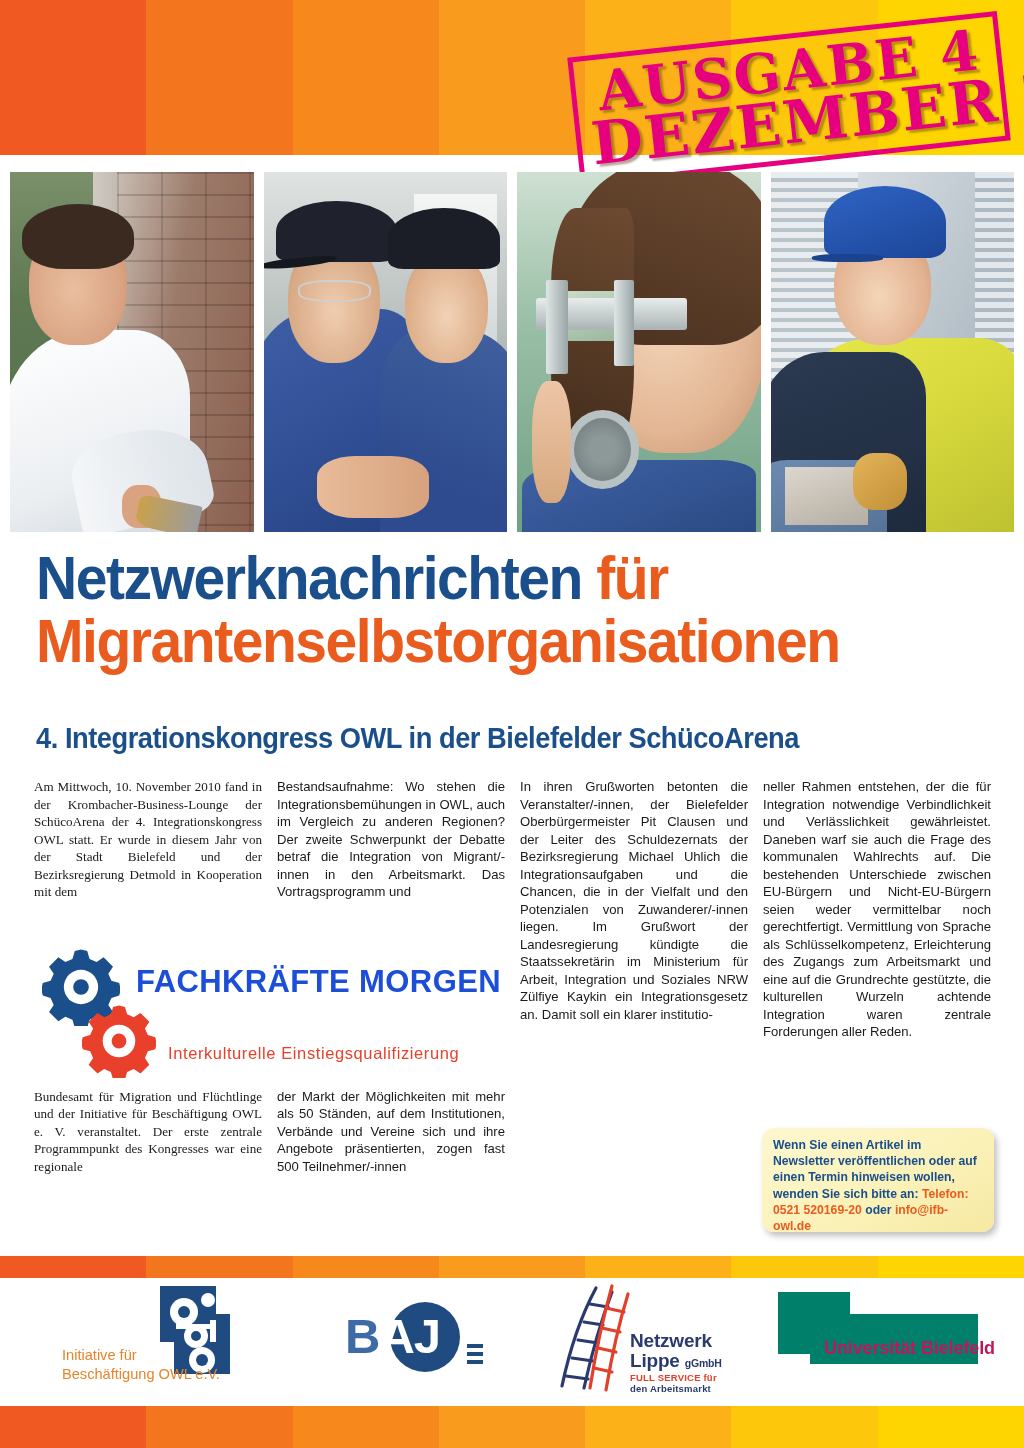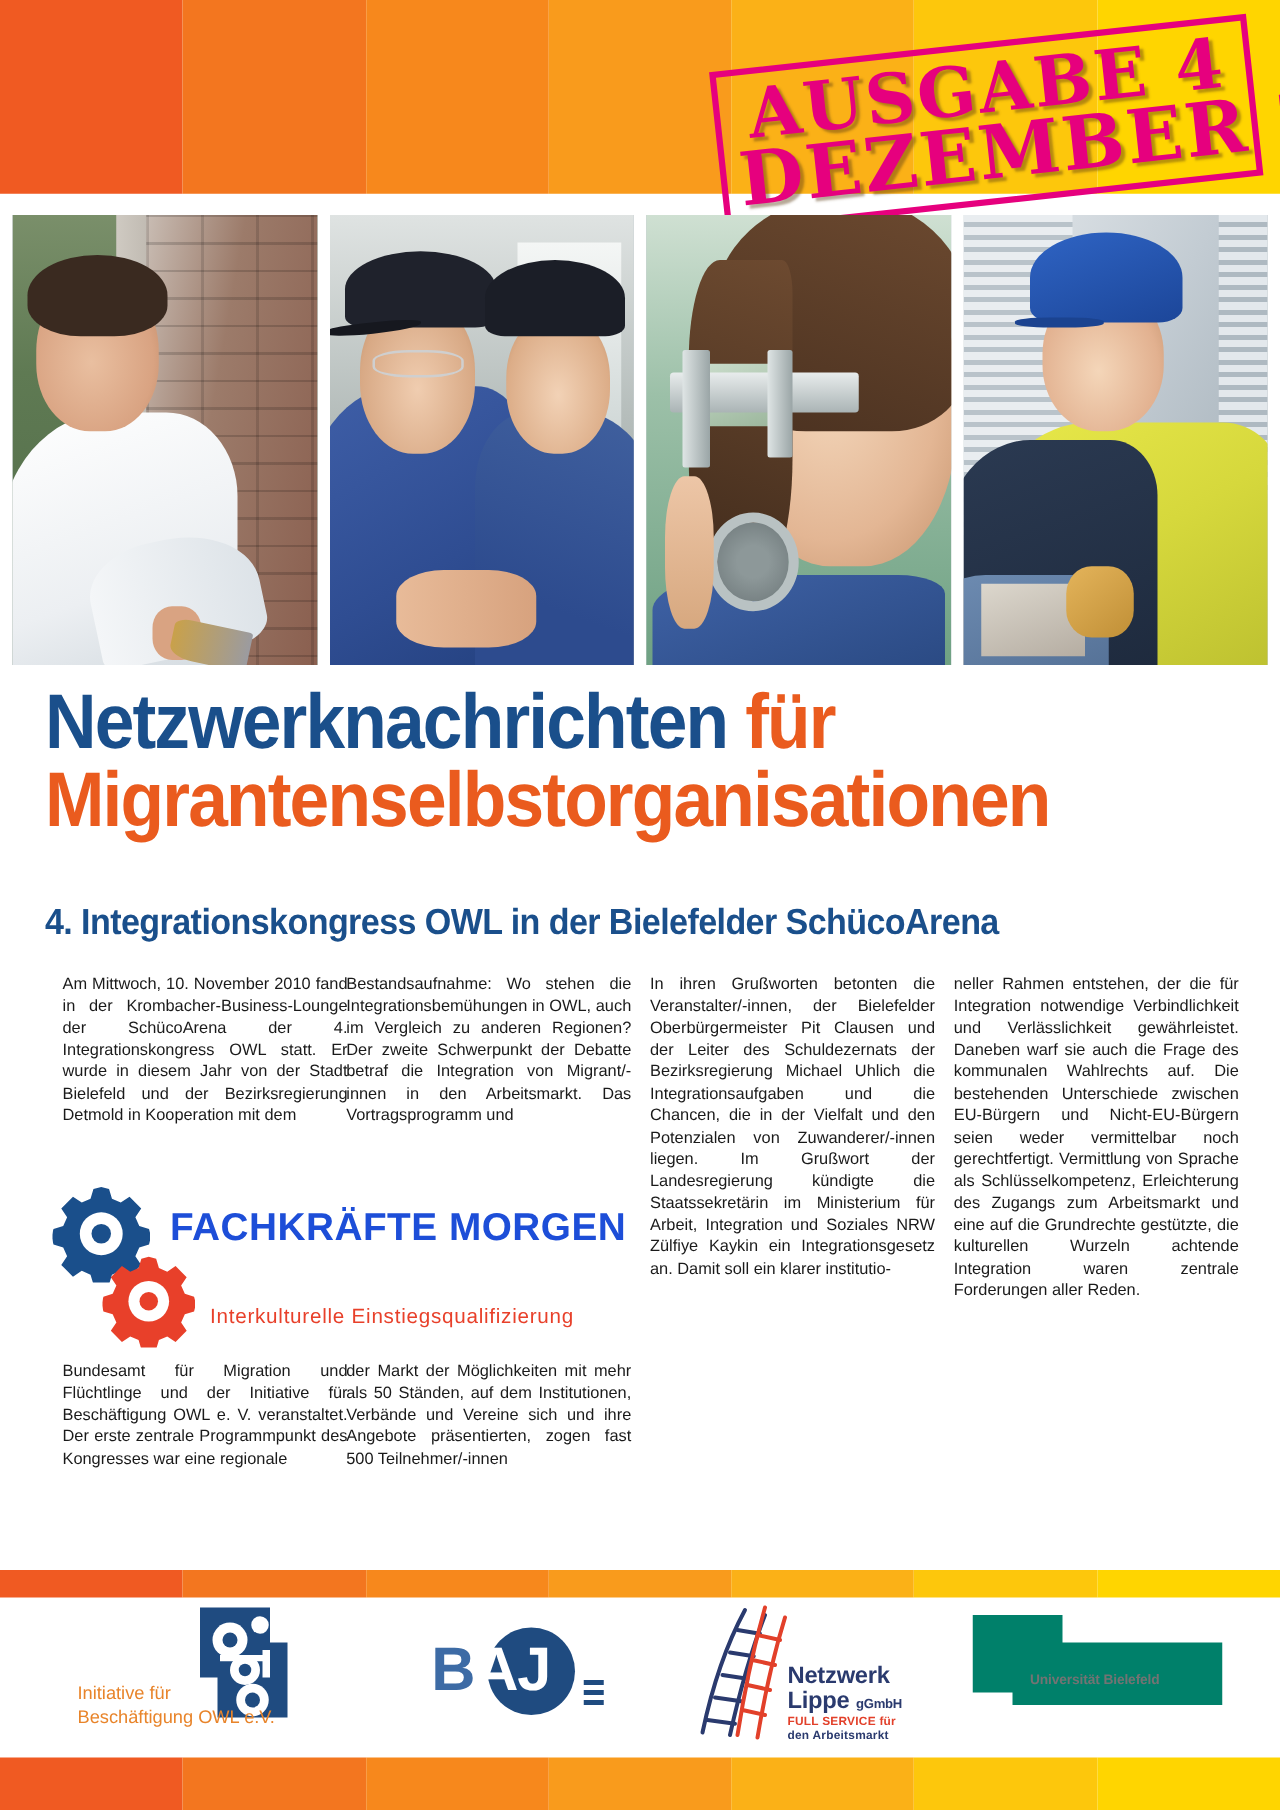--- a/index.html
+++ b/index.html
@@ -193,21 +193,21 @@
   
   #article {
     position: absolute; left: 34px; top: 778px;
     width: 958px; height: 460px;
   }
   .col {
     position: absolute; top: 0; width: 228px;
     font-size: 13.1px; line-height: 1.34; color: #1a1a1a;
     text-align: justify; -webkit-hyphens: none; hyphens: none;
   }
-  #col-1 { left: 16px; }
+  #col-1 { left: 0; font-family: Liberation Serif, serif; }
   #col-2 { left: 243px; }
   #col-3 { left: 486px; }
   #col-4 { left: 729px; }
   .col p { margin-bottom: 9px; }
 
   
   #fk-logo { position: absolute; left: 38px; top: 948px; width: 470px; height: 132px; }
   #fk-logo .gear-blue  { position: absolute; left: 4px;  top: 0px;  width: 78px; height: 78px; }
   #fk-logo .gear-red   { position: absolute; left: 44px; top: 56px; width: 74px; height: 74px; }
   #fk-logo .fk-t1 {
@@ -285,21 +285,21 @@
   #logo-nl .nl-t4 {
     position: absolute; left: 70px; top: 101px; font-size: 9.5px; font-weight: bold;
     color: #2a3a6e; letter-spacing: .2px;
   }
 
   
   #logo-uni { position: absolute; left: 778px; top: 10px; width: 200px; height: 80px; }
   #logo-uni .uni-shape { position: absolute; inset: 0; }
   #logo-uni .uni-text {
     position: absolute; left: 46px; top: 46px;
-    font-size: 11px; font-weight: bold; color: #737373; letter-spacing: -.1px;
+    font-size: 18px; font-weight: bold; color: #be185d; letter-spacing: -.1px;
     white-space: nowrap;
   }
 </style>
 </head>
 <body>
 
 <div id="page">
 
   <div id="top-bar" class="gradbar">
     <i style="background:#f05a22"></i>
@@ -414,20 +414,25 @@
     </svg>
     <svg class="gear-red" viewBox="0 0 100 100">
       <path fill="#e8402a" d="M50 2 l8 2 3 10 9 4 9-6 12 12-6 9 4 9 10 3 2 8-2 8-10 3-4 9 6 9-12 12-9-6-9 4-3 10-8 2-8-2-3-10-9-4-9 6-12-12 6-9-4-9-10-3-2-8 2-8 10-3 4-9-6-9 12-12 9 6 9-4 3-10z"></path>
       <circle cx="50" cy="50" r="22" fill="#ffffff"></circle>
       <circle cx="50" cy="50" r="10" fill="#e8402a"></circle>
     </svg>
     <div class="fk-t1">FACHKRÄFTE MORGEN</div>
     <div class="fk-t3">Interkulturelle Einstiegsqualifizierung</div>
   </div>
 
+  <div id="callout">
+    <div class="co-text">
+      <span>Wenn Sie einen Artikel im Newsletter veröffentlichen oder auf einen Termin hinweisen wollen, wenden Sie sich bitte an: </span><span class="accent">Telefon: 0521 520169-20</span><span> oder </span><span class="accent">info@ifb-owl.de</span>
+    </div>
+  </div>
 
   <div id="mid-bar" class="gradbar">
     <i style="background:#f05a22"></i>
     <i style="background:#f3761f"></i>
     <i style="background:#f7881c"></i>
     <i style="background:#f99b1c"></i>
     <i style="background:#fbb117"></i>
     <i style="background:#fdc70c"></i>
     <i style="background:#ffd500"></i>
   </div>

